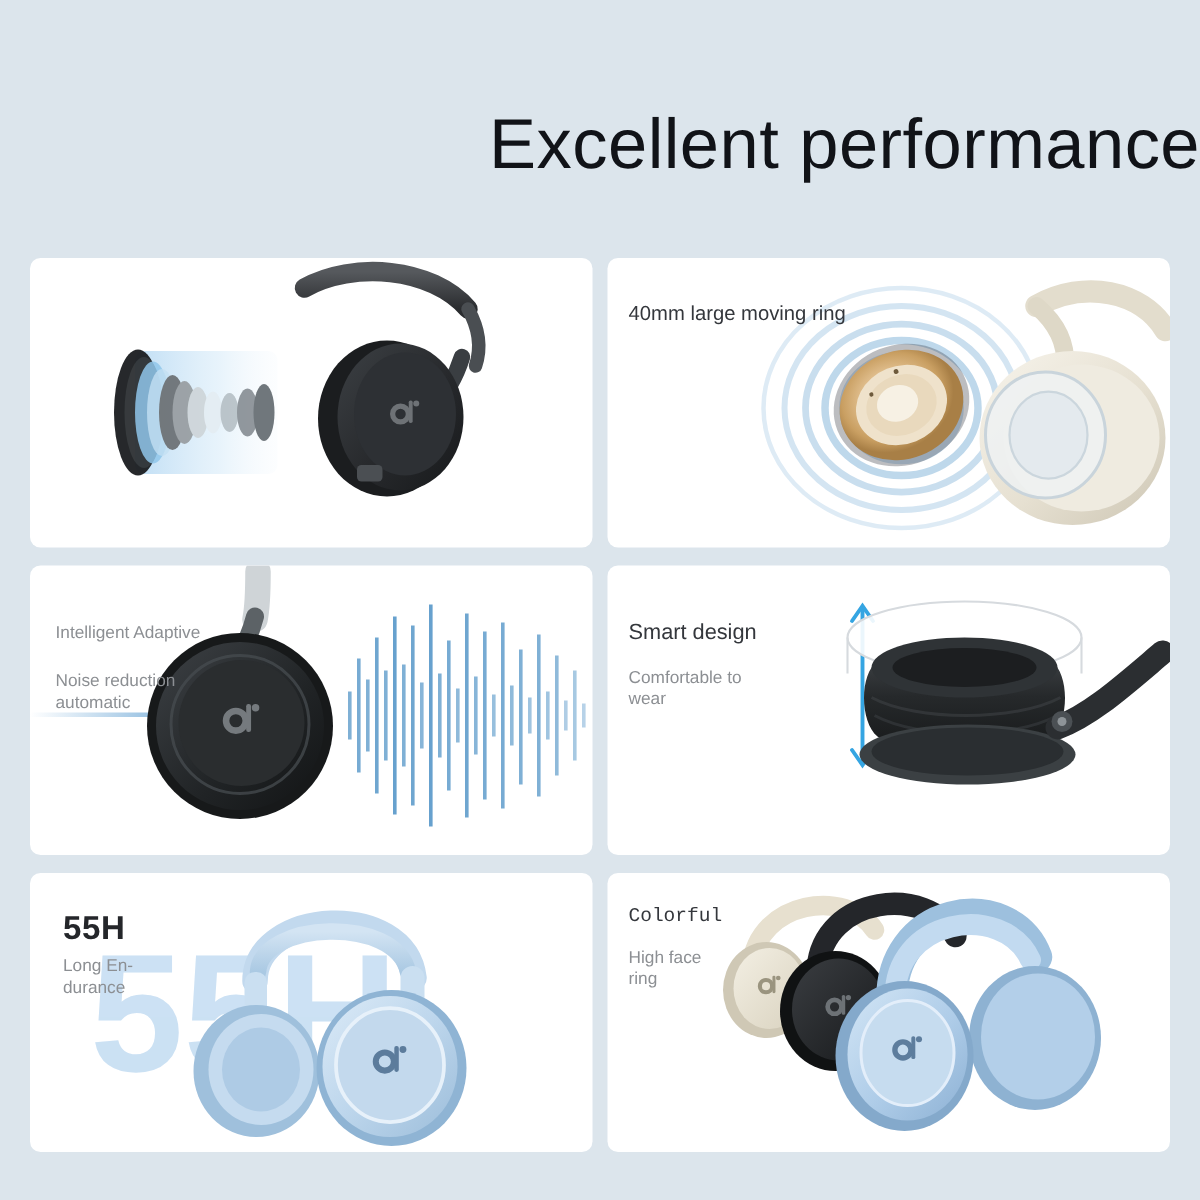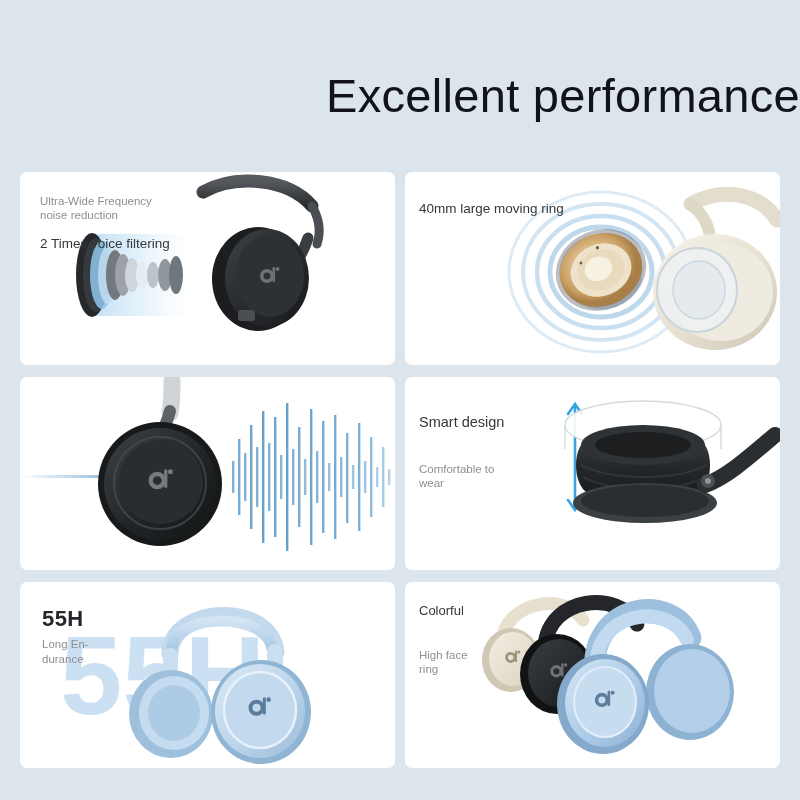--- a/index.html
+++ b/index.html
@@ -64,43 +64,38 @@
   }
 
   
   .c1 .card-text { top: 22px; left: 20px; }
   .c1 .subline { margin-bottom: 12px; }
   .c2 .card-text { top: 28px; left: 14px; text-align: center; }
   .c2 .headline { margin-bottom: 12px; }
   .c3 .card-text { top: 38px; left: 17px; }
   .c3 .subline.top { margin-bottom: 18px; color:#8c8f93; }
   .c4 .card-text { top: 36px; left: 14px; }
-  .c4 .headline { font-size: 14.5px; margin-bottom: 29px; }
+  .c4 .headline { font-size: 14.5px; margin-bottom: 12px; }
   .c5 .card-text { top: 25px; left: 22px; }
   .c5 .big-num { margin-bottom: 6px; }
   .c6 .card-text { top: 20px; left: 14px; }
-  .c6 .headline { font-size: 13px; margin-bottom: 28px; }
+  .c6 .headline { font-size: 13px; margin-bottom: 12px; font-family: Liberation Mono, monospace; }
 
   
   .art { position: absolute; inset: 0; z-index: 1; }
   .art svg { width: 100%; height: 100%; display: block; }
 </style>
 </head>
 <body>
 
 <div id="page-title">Excellent performance</div>
 
 <div id="card-grid">
 
   <div class="card c1">
-    <div class="card-text">
-      <div class="subline">Ultra-Wide Frequency
-noise reduction</div>
-      <div class="headline">2 Times voice filtering</div>
-    </div>
     <div class="art">
       <svg viewBox="0 0 375 193" preserveAspectRatio="xMidYMid meet">
         <defs>
           <linearGradient id="g1blue" x1="0" y1="0" x2="1" y2="0">
             <stop offset="0%" stop-color="#bcdcf4" stop-opacity=".95"></stop>
             <stop offset="60%" stop-color="#d9ecf9" stop-opacity=".6"></stop>
             <stop offset="100%" stop-color="#eef6fc" stop-opacity=".15"></stop>
           </linearGradient>
           <linearGradient id="g1cup" x1="0" y1="0" x2="1" y2="1">
             <stop offset="0%" stop-color="#3c4044"></stop>
@@ -194,20 +189,25 @@
 
         <ellipse cx="292" cy="118" rx="40" ry="42" fill="#eef2f5" opacity=".78"></ellipse>
         <ellipse cx="292" cy="118" rx="40" ry="42" fill="none" stroke="#c9d4db" stroke-width="2"></ellipse>
         <ellipse cx="294" cy="118" rx="26" ry="29" fill="#dfe7ec" opacity=".7"></ellipse>
         <ellipse cx="294" cy="118" rx="26" ry="29" fill="none" stroke="#cbd6dd" stroke-width="1.5"></ellipse>
       </svg>
     </div>
   </div>
 
   <div class="card c3">
+    <div class="card-text">
+      <div class="subline top">Intelligent Adaptive</div>
+      <div class="subline">Noise reduction
+automatic</div>
+    </div>
     <div class="art">
       <svg viewBox="0 0 375 193" preserveAspectRatio="xMidYMid meet">
         <defs>
           <linearGradient id="g3cup" x1="0" y1="0" x2="1" y2="1">
             <stop offset="0%" stop-color="#3d4145"></stop>
             <stop offset="60%" stop-color="#202325"></stop>
             <stop offset="100%" stop-color="#121415"></stop>
           </linearGradient>
           <linearGradient id="g3fadeL" x1="1" y1="0" x2="0" y2="0">
             <stop offset="0%" stop-color="#6ea8d6" stop-opacity=".9"></stop>

